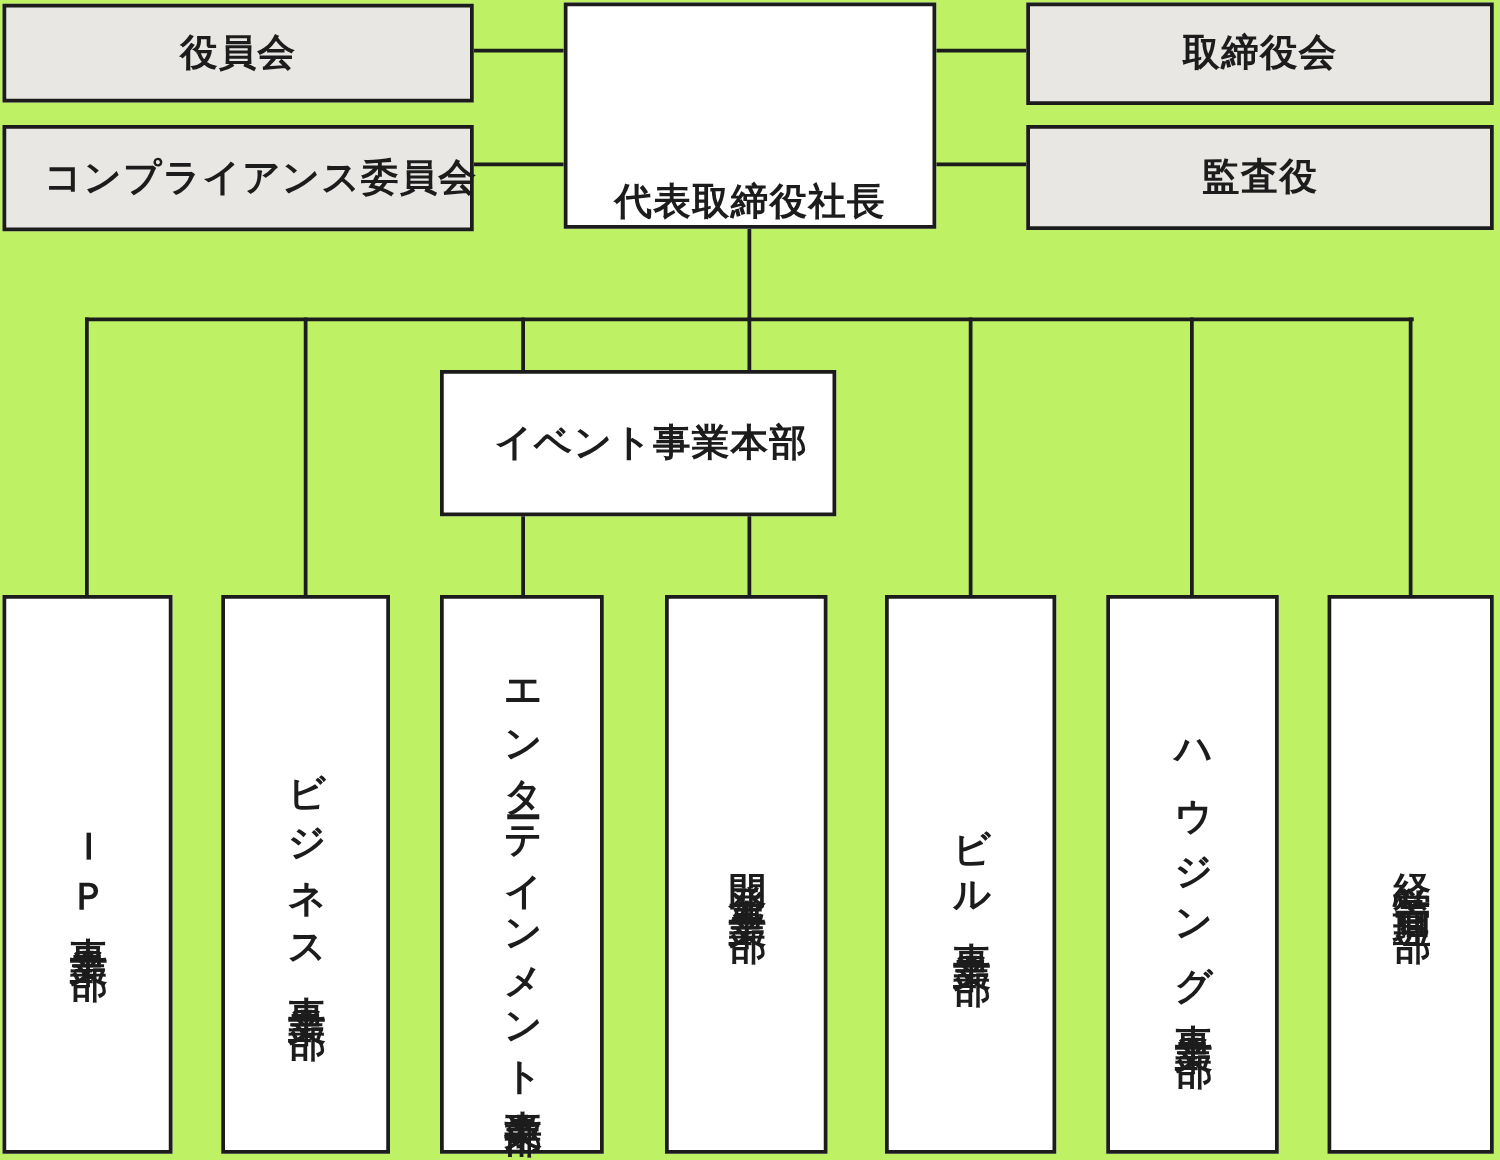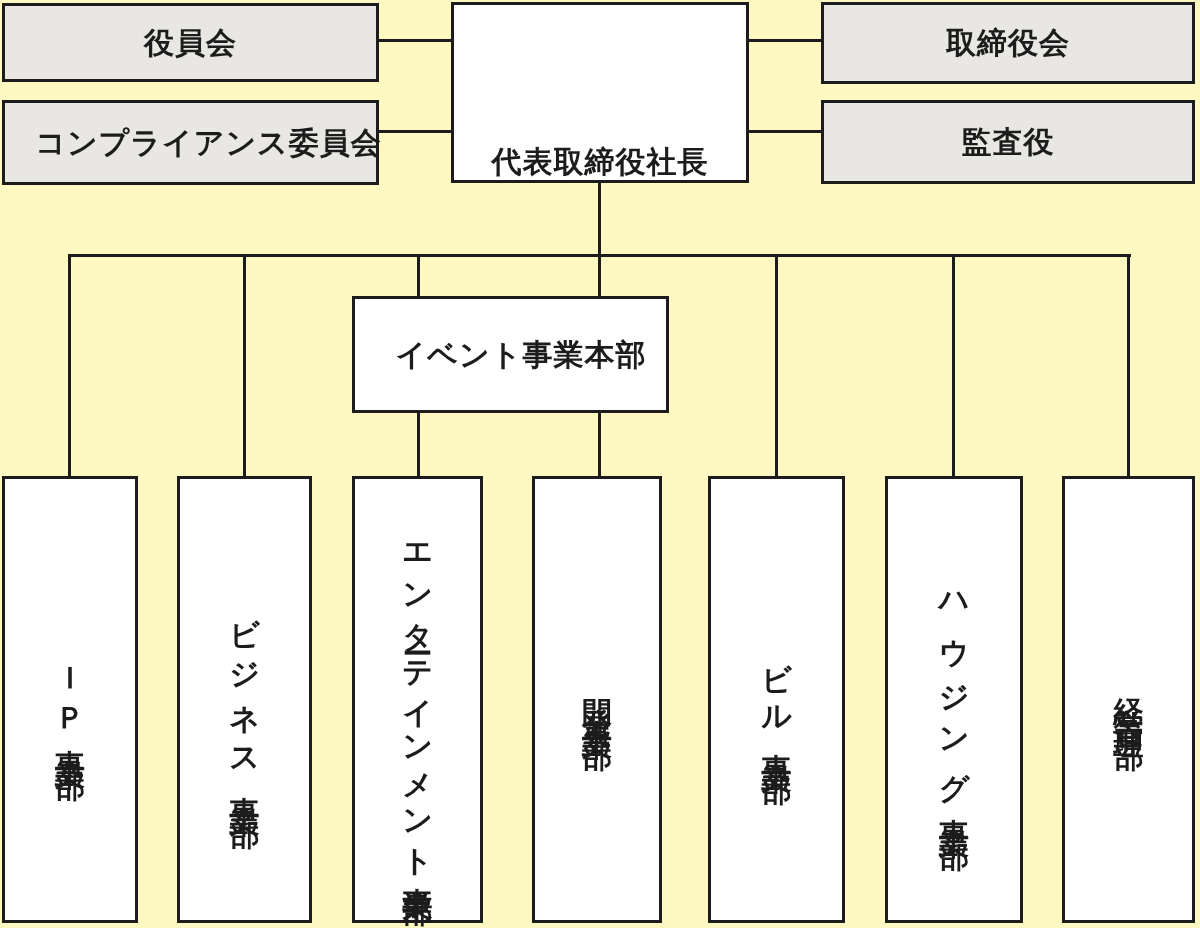--- a/index.html
+++ b/index.html
@@ -1,20 +1,20 @@
 <!DOCTYPE html>
 <html><head>
 <meta charset="utf-8">
 <style>
   html, body { margin: 0; padding: 0; background: #ffffff; }
   #stage {
     position: relative;
     width: 1200px;
     height: 928px;
-    background: #fef9c3;
+    background: #bef264;
     font-family: "Liberation Sans", "DejaVu Sans", sans-serif;
     color: #1c1c1c;
     overflow: hidden;
   }
   .box {
     position: absolute;
     box-sizing: border-box;
     border: 3px solid #1c1c1c;
     display: flex;
     align-items: center;

